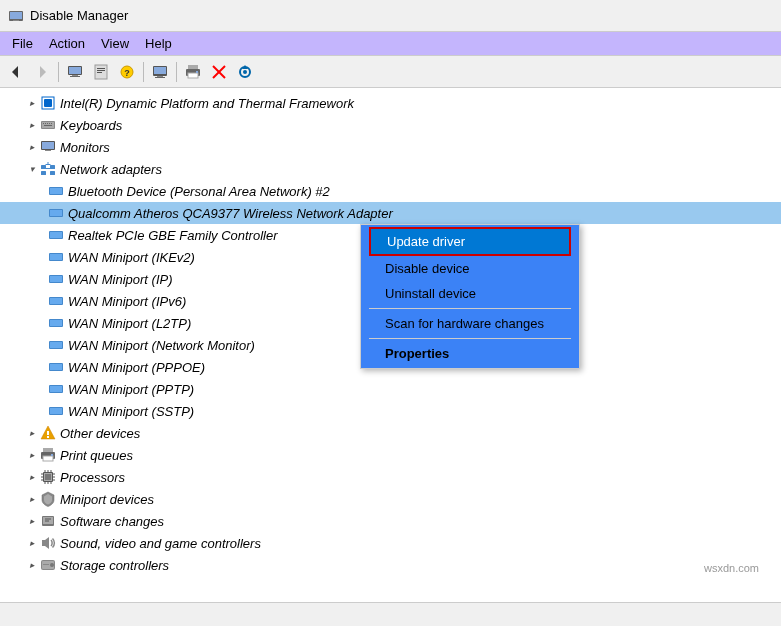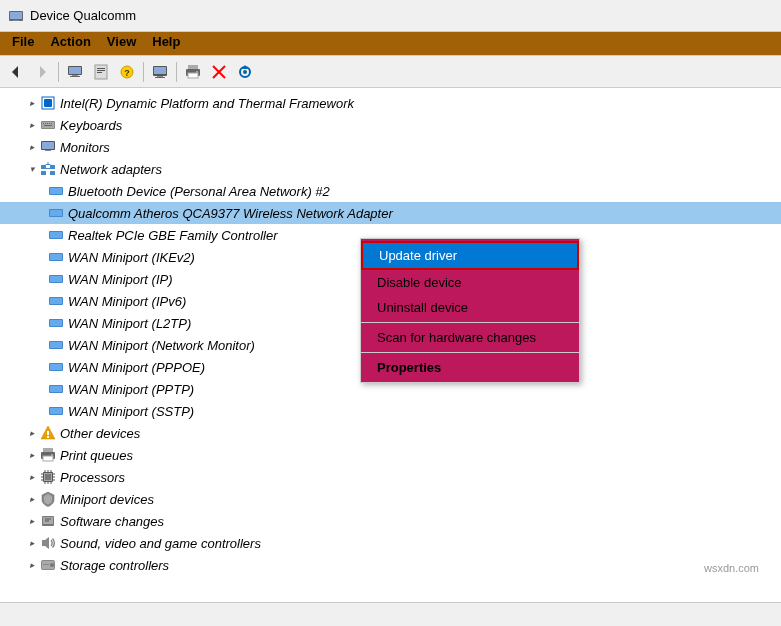--- a/index.html
+++ b/index.html
@@ -26,26 +26,26 @@
       height: 16px;
       margin-right: 6px;
     }
     .title-bar-text {
       font-size: 13px;
       color: #000;
     }
 
     
     .menu-bar {
-      background: #a16207;
+      background: #c4b5fd;
       height: 24px;
       display: flex;
+      align-items: center;
       padding: 0 4px;
       border-bottom: 1px solid #ccc;
-      font-weight: bold;
     }
     .menu-item {
       padding: 2px 8px;
       cursor: pointer;
       font-size: 13px;
       color: #000;
     }
 
     
     .toolbar {
@@ -135,28 +135,28 @@
     .item-label {
       font-size: 13px;
       color: #000;
     }
     .indent-1 { padding-left: 24px; }
     .indent-2 { padding-left: 32px; }
 
     
     .context-menu {
       position: absolute;
-      top: 150px;
+      top: 136px;
       left: 360px;
-      background: #be185d;
+      background: #3b82f6;
       border: 1px solid #ccc;
       box-shadow: 2px 2px 6px rgba(0,0,0,0.3);
       width: 220px;
       z-index: 100;
-      padding: 2px 0;
+      padding: 2px 8px;
     }
     .context-menu-item {
       padding: 5px 16px;
       cursor: pointer;
       font-size: 13px;
       color: #000;
     }
     .context-menu-item.active {
       background: #0078d4;
       color: #fff;
@@ -198,21 +198,21 @@
   </style>
 </head>
 <body>
 
 <div class="title-bar">
   <svg class="title-bar-icon" viewBox="0 0 16 16">
     <rect x="1" y="3" width="14" height="10" fill="#666" rx="1"></rect>
     <rect x="2" y="4" width="12" height="7" fill="#88aadd"></rect>
     <rect x="5" y="12" width="6" height="1" fill="#888"></rect>
   </svg>
-  <span class="title-bar-text">Device Qualcomm</span>
+  <span class="title-bar-text">Disable Manager</span>
 </div>
 
 <div class="menu-bar">
   <div class="menu-item">File</div>
   <div class="menu-item">Action</div>
   <div class="menu-item">View</div>
   <div class="menu-item">Help</div>
 </div>
 
 <div class="toolbar">

